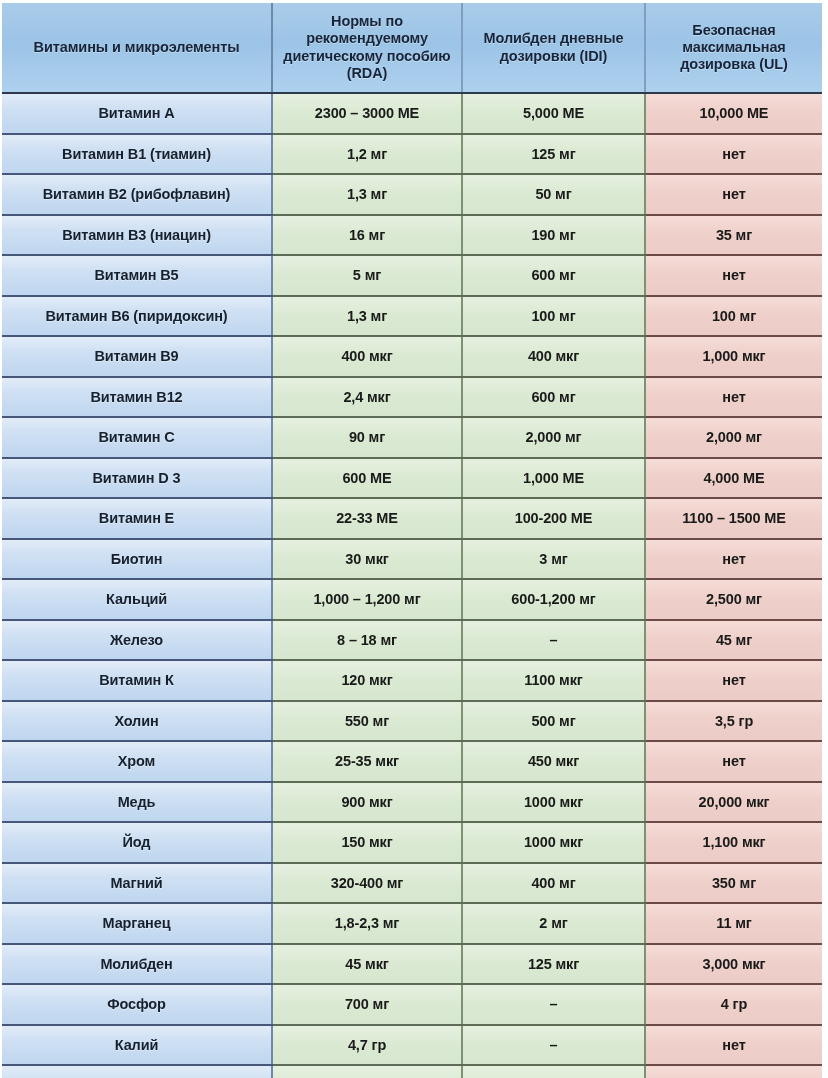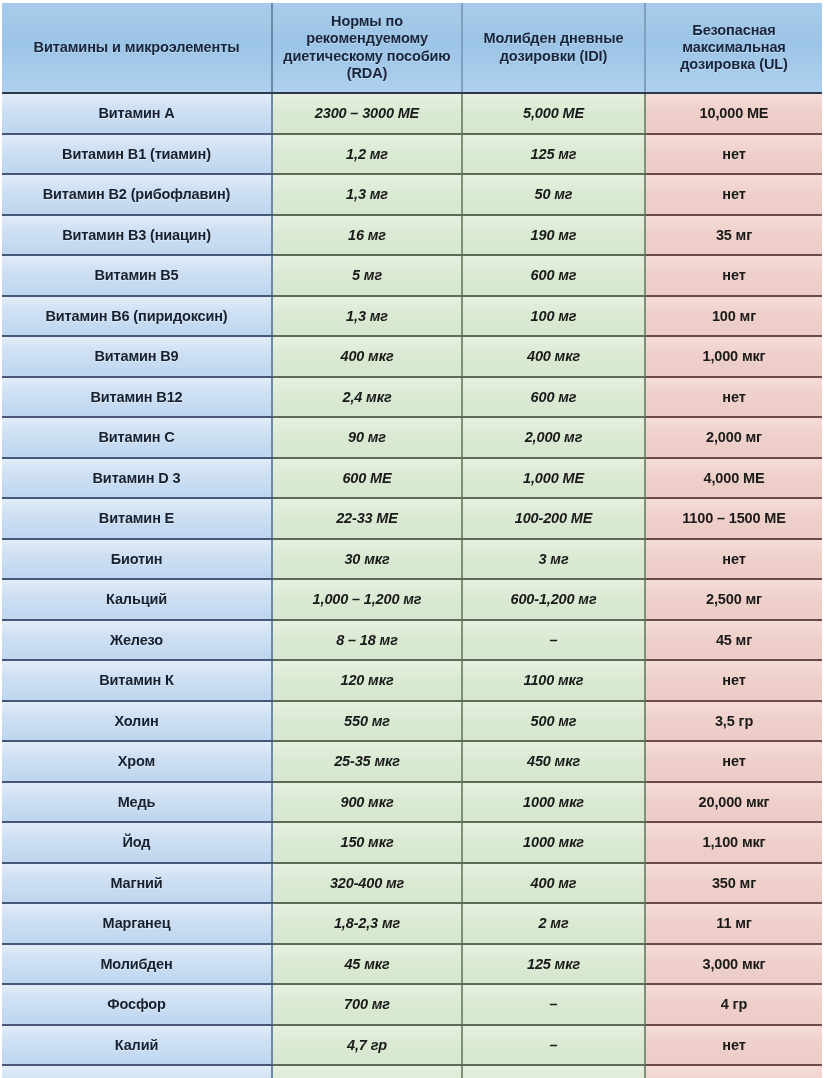--- a/index.html
+++ b/index.html
@@ -70,21 +70,20 @@
     color: #16202e;
     border-bottom: 2px solid #47577a;
     border-right: 2px solid #6d88a8;
     text-shadow: 0 1px 0 rgba(255,255,255,0.4);
   }
   tbody td.rda,
   tbody td.idi {
     background: linear-gradient(180deg, #e6f0e0 0%, #dae9d2 50%, #d7e7cf 100%);
     border-bottom: 2px solid #5d6d55;
     border-right: 2px solid #7d9173;
-    font-style: italic;
   }
   tbody td.ul {
     background: linear-gradient(180deg, #f5dcd7 0%, #eecfc9 50%, #ecccc6 100%);
     border-bottom: 2px solid #6d4a47;
     border-right: none;
   }
   tbody tr:last-child td { border-bottom: none; }
 </style>
 </head>
 <body>

